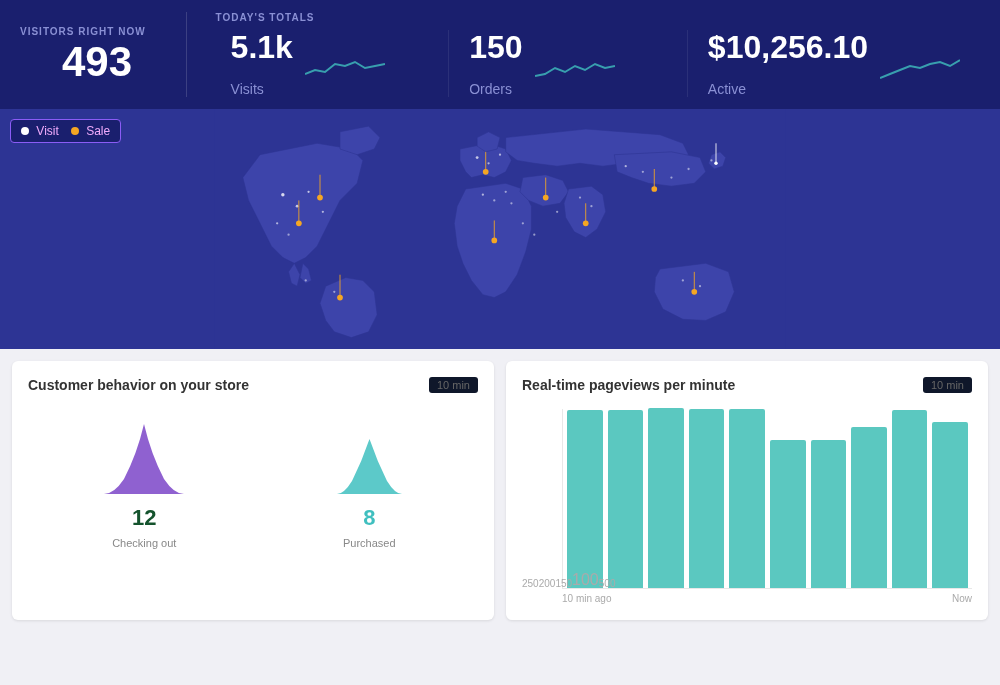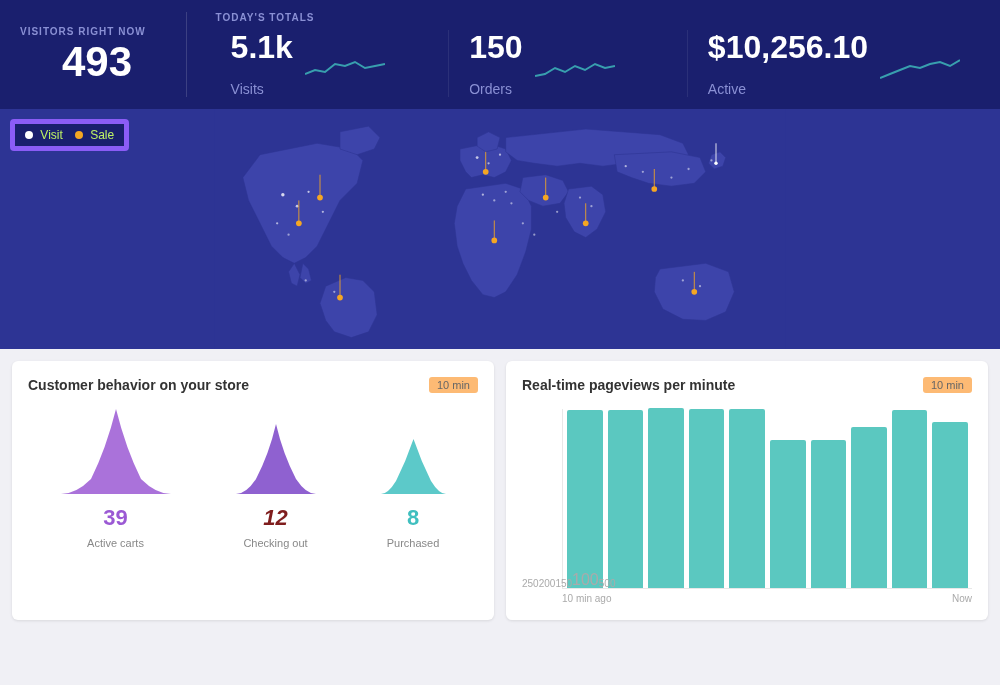--- a/index.html
+++ b/index.html
@@ -97,29 +97,29 @@
       position: relative;
       height: 240px;
       overflow: hidden;
     }
 
     .map-legend {
       position: absolute;
       top: 10px;
       left: 10px;
       background: #1a1f6e;
-      border: 5px solid #8b5cf6;
+      border: 1px solid #8b5cf6;
       border-radius: 4px;
       padding: 4px 10px;
       display: flex;
       align-items: center;
       gap: 12px;
       z-index: 10;
       font-size: 12px;
-      color: #bef264;
+      color: #f0abfc;
     }
 
     .legend-dot {
       width: 8px; height: 8px;
       border-radius: 50%;
       display: inline-block;
       margin-right: 4px;
     }
 
     .map-svg {
@@ -150,21 +150,21 @@
       margin-bottom: 16px;
     }
 
     .panel-title {
       font-size: 14px;
       font-weight: 600;
       color: #333;
     }
 
     .panel-badge {
-      background: #fdba74;
+      background: #0f172a;
       color: #666;
       font-size: 11px;
       padding: 2px 8px;
       border-radius: 3px;
     }
 
     
     .behavior-chart {
       display: flex;
       align-items: flex-end;
@@ -342,33 +342,26 @@
 <div class="bottom-panels">
 
   <div class="panel">
     <div class="panel-header">
       <span class="panel-title">Customer behavior on your store</span>
       <span class="panel-badge">10 min</span>
     </div>
 
     <div class="behavior-chart">
 
-      <div class="behavior-item">
-        <svg width="120" height="110" viewBox="0 0 120 110">
-          <path d="M 5 105 Q 20 105 35 90 Q 50 60 60 20 Q 70 60 85 90 Q 100 105 115 105 Z" fill="#9b59d4" opacity="0.85"></path>
-        </svg>
-        <div class="behavior-num" style="color:#9b59d4;">39</div>
-        <div class="behavior-label">Active carts</div>
-      </div>
 
       <div class="behavior-item">
         <svg width="90" height="110" viewBox="0 0 90 110">
           <path d="M 5 105 Q 15 105 25 90 Q 38 65 45 35 Q 52 65 65 90 Q 75 105 85 105 Z" fill="#7b45c8" opacity="0.85"></path>
         </svg>
-        <div class="behavior-num" style="color:#7f1d1d;font-style:italic;">12</div>
+        <div class="behavior-num" style="color:#14532d;">12</div>
         <div class="behavior-label">Checking out</div>
       </div>
 
       <div class="behavior-item">
         <svg width="75" height="110" viewBox="0 0 75 110">
           <path d="M 5 105 Q 12 105 20 92 Q 30 72 37.5 50 Q 45 72 55 92 Q 63 105 70 105 Z" fill="#40bfbf" opacity="0.85"></path>
         </svg>
         <div class="behavior-num" style="color:#40bfbf;">8</div>
         <div class="behavior-label">Purchased</div>
       </div>

